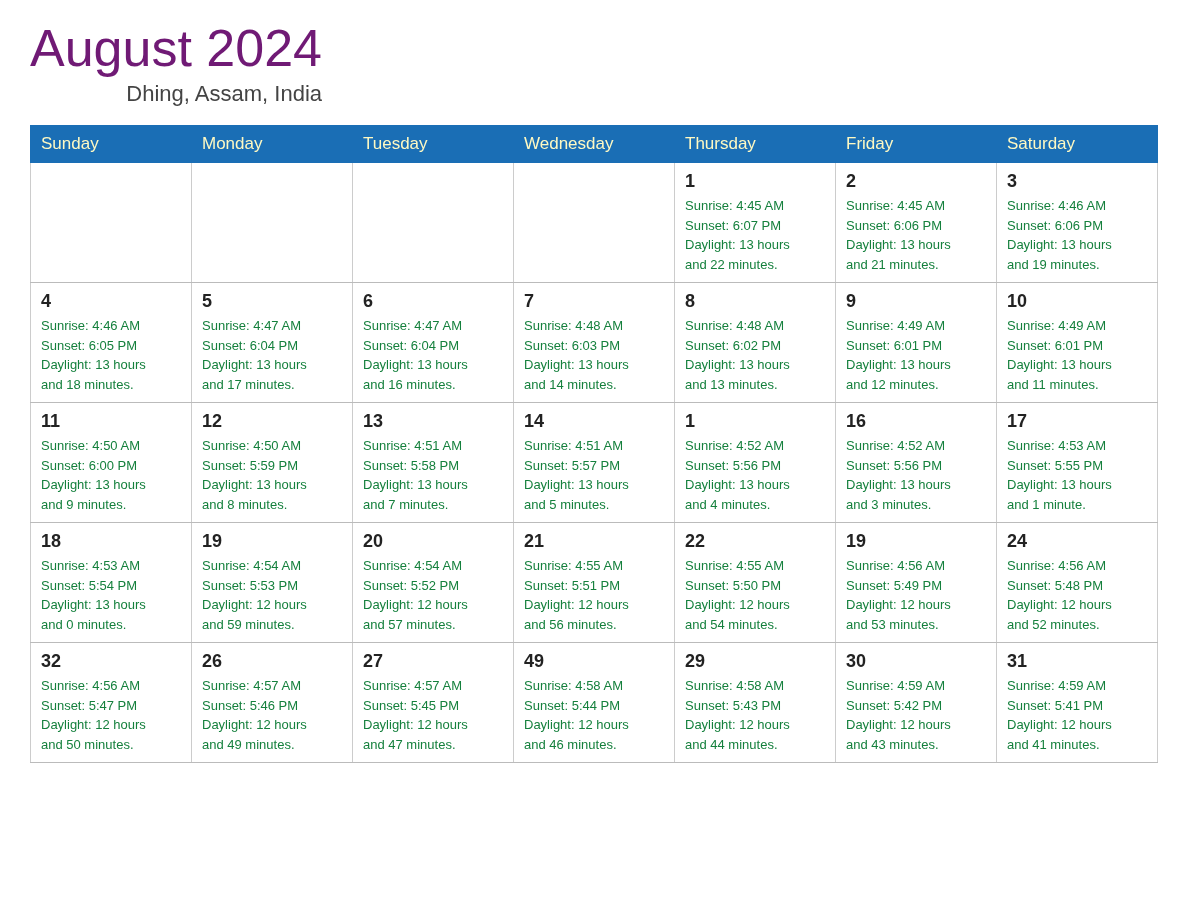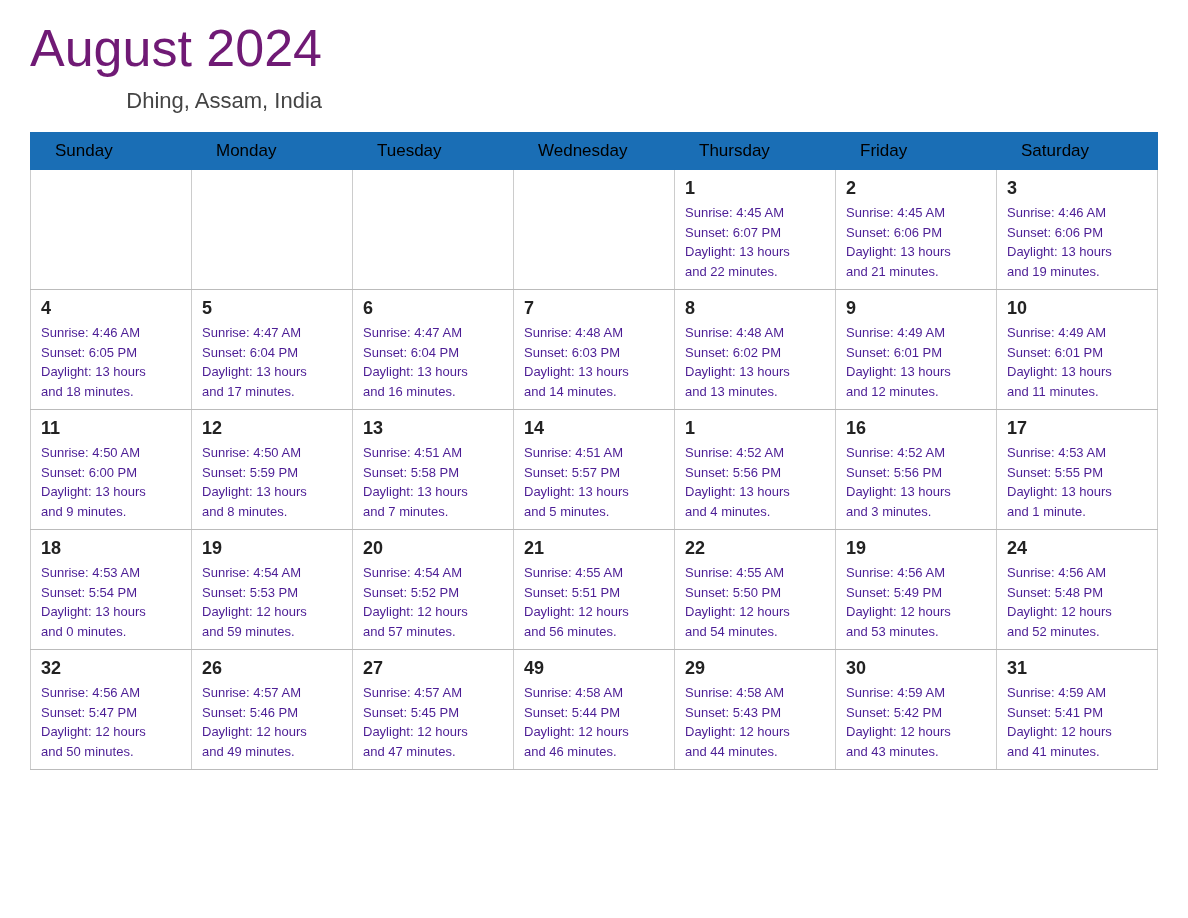--- a/index.html
+++ b/index.html
@@ -39,32 +39,32 @@
     }
     .title-month {
       font-size: 52px;
       font-weight: normal;
       color: #701a75;
       line-height: 1.1;
     }
     .title-location {
       font-size: 22px;
       color: #444;
-      margin-top: 11px;
+      margin-top: 4px;
     }
     .calendar {
       width: 100%;
       border-collapse: collapse;
     }
     .calendar th {
       background: #1a6eb5;
-      color: #000000;
+      color: #fef9c3;
       font-size: 17px;
       font-weight: normal;
-      padding: 8px 24px;
+      padding: 8px 10px;
       text-align: left;
       border: 1px solid #1a6eb5;
     }
     .calendar td {
       vertical-align: top;
       padding: 8px 10px;
       border: 1px solid #ccc;
       width: calc(100% / 7);
       font-size: 13.5px;
       color: #222;
@@ -72,21 +72,21 @@
     }
     .day-num {
       font-size: 18px;
       font-weight: bold;
       color: #222;
       margin-bottom: 4px;
       display: block;
     }
     .day-info {
       font-size: 13px;
-      color: #4c1d95;
+      color: #15803d;
       line-height: 1.5;
     }
     .empty-cell {
       background: #fff;
     }
     .calendar tr td {
       border-bottom: 1px solid #bbb;
     }
     .calendar tr:last-child td {
       border-bottom: 1px solid #bbb;

